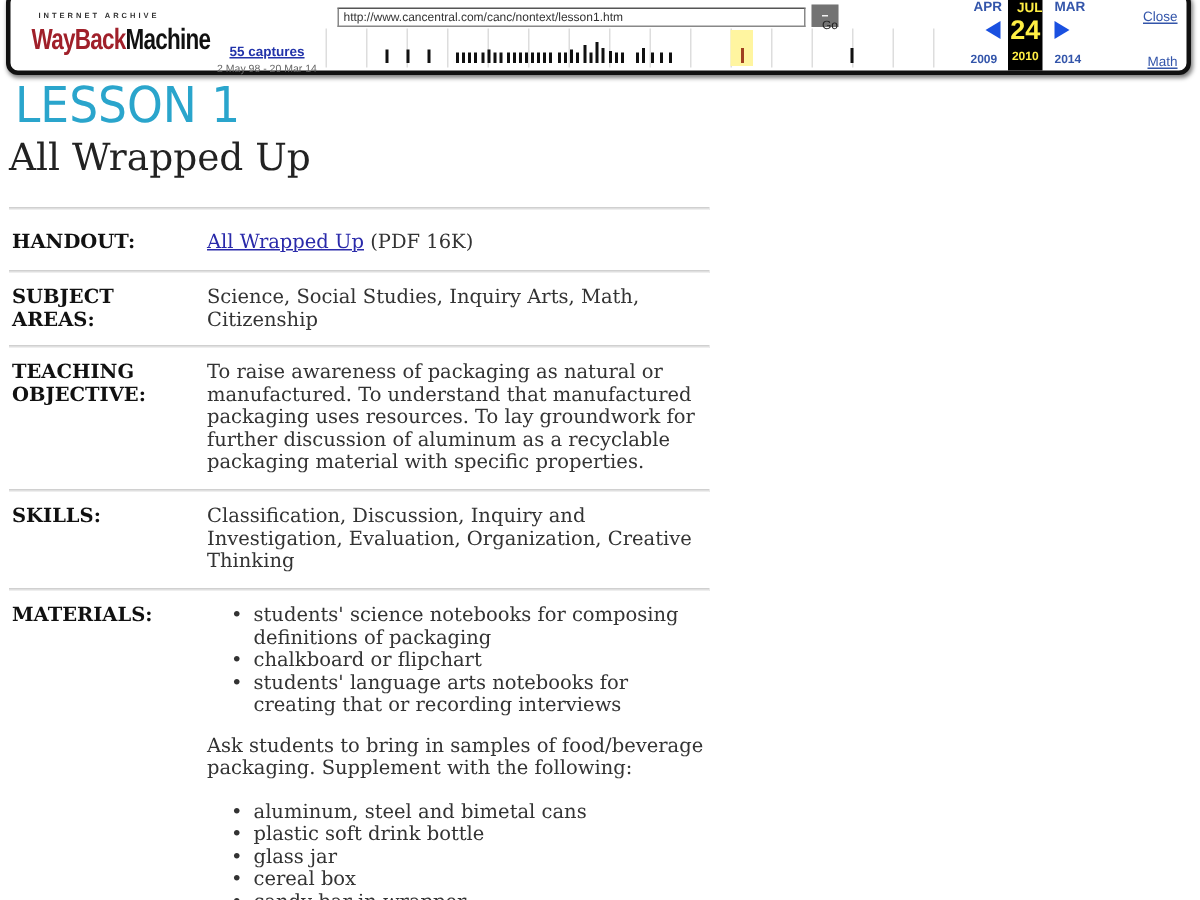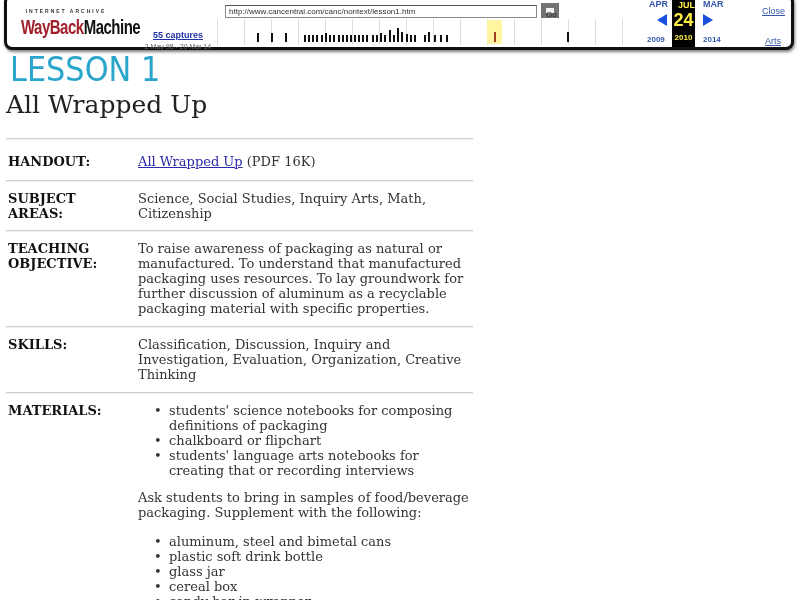--- a/index.html
+++ b/index.html
@@ -20,21 +20,21 @@
     .wb-captures { position: absolute; left: 136px; top: 27px; width: 70px; text-align: center; }
     .wb-captures a { font-size: 9px; color: #2233aa; text-decoration: underline; font-weight: bold; }
     .wb-range { font-size: 7px; color: #666; display: block; margin-top: 1px; }
     .wb-url {
       position: absolute; left: 218px; top: 8px; width: 312px; height: 13px;
       border: 1px solid #888; border-top-color: #555; font-size: 8px; padding: 1px 3px; color: #333;
       font-family: "Liberation Sans", sans-serif; background: #fff;
     }
     .wb-go {
       position: absolute; left: 534px; top: 6px; width: 18px; height: 15px;
-      border: 5px solid #737373; background: #f2f2f2; font-size: 8px; text-align: center; line-height: 13px; color: #222;
+      border: 7px solid #737373; background: #f2f2f2; font-size: 8px; text-align: center; line-height: 13px; color: #222;
     }
     .wb-spark { position: absolute; left: 210px; top: 22px; width: 420px; height: 26px; }
     .wb-spark .yr { position: absolute; top: 0; width: 1px; height: 26px; background: #ddd; }
     .wb-spark .tick { position: absolute; bottom: 3px; width: 2px; background: #111; }
     .wb-spark .hl { position: absolute; left: 270px; top: 1px; width: 15px; height: 24px; background: #fff5a0; }
     .wb-spark .hltick { position: absolute; left: 277px; bottom: 3px; width: 2px; height: 10px; background: #a04020; }
     .wb-months { position: absolute; left: 640px; top: 0; width: 80px; height: 50px; }
     .wb-month { position: absolute; font-size: 9px; font-weight: bold; color: #3355aa; }
     .wb-cur { position: absolute; left: 25px; top: 0; width: 23px; height: 50px; background: #000; }
     .wb-cur .m { position: absolute; top: 3px; width: 100%; text-align: right; font-size: 9px; font-weight: bold; color: #ffee44; }
@@ -143,21 +143,21 @@
     <div class="wb-cur">
       <div class="m">JUL</div>
       <div class="d">24</div>
       <div class="y">2010</div>
     </div>
     <div class="wb-arrow-r"></div>
     <span class="wb-month" style="left:56px;top:2px">MAR</span>
     <span class="wb-month" style="left:56px;top:38px;font-size:8px">2014</span>
   </div>
   <a class="wb-close">Close</a>
-  <a class="wb-help">Arts</a>
+  <a class="wb-help">Math</a>
 </div>
 
 <div class="lesson-num">LESSON 1</div>
 <h1 class="lesson-title" style="font-weight:normal">All Wrapped Up</h1>
 
 <div class="table">
   <div class="hr"></div>
 
   <div class="row" style="padding:14px 0 11px">
     <div class="lbl">HANDOUT:</div>

